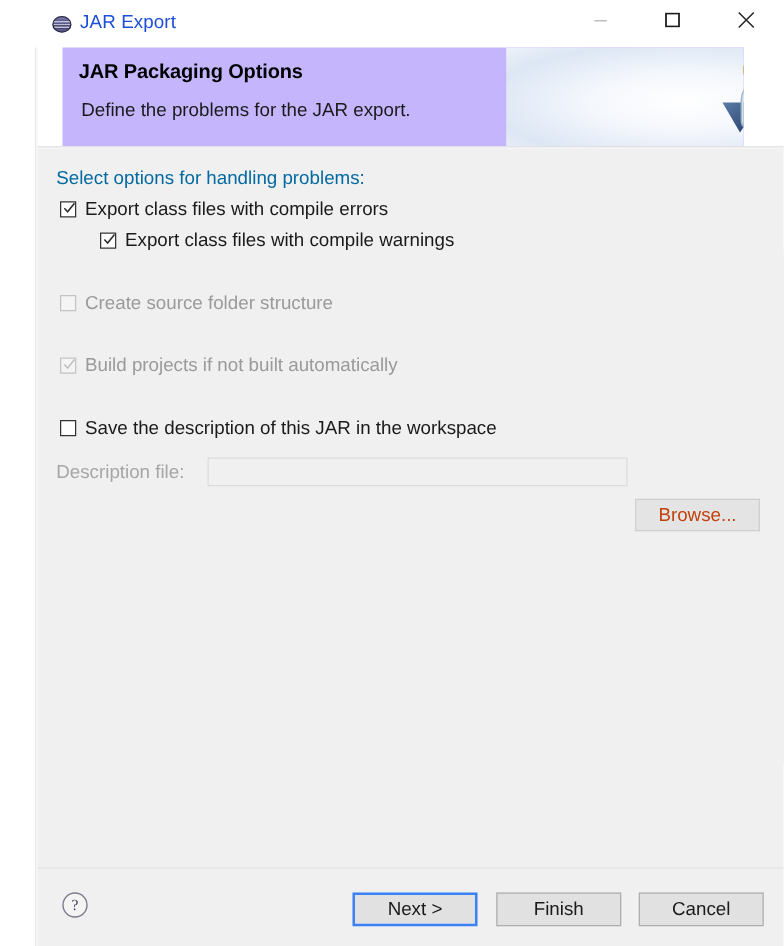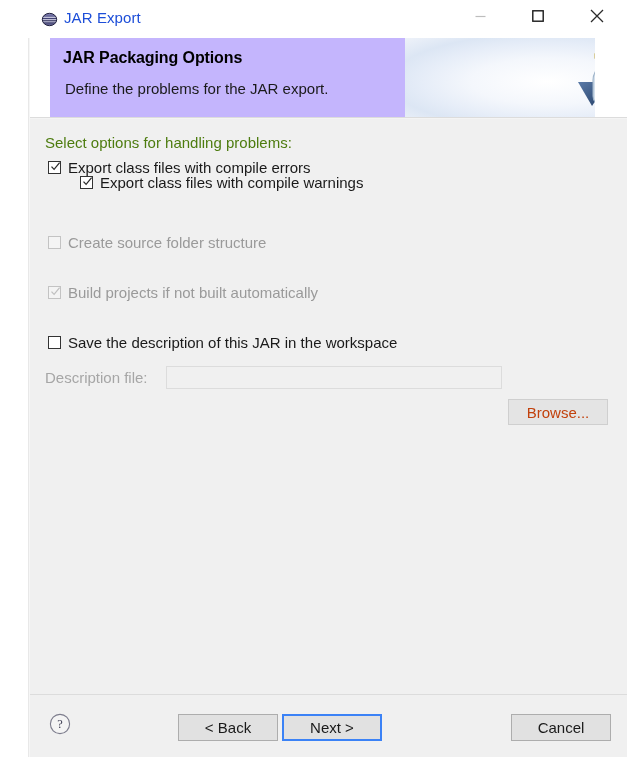--- a/index.html
+++ b/index.html
@@ -126,21 +126,21 @@
     position: absolute;
     left: 30px; top: 119px;
     width: 597px;
     height: 575px;
     background: #f0f0f0;
   }
 
   .section-label {
     position: absolute;
     font-size: 15px;
-    color: #4d7c0f;
+    color: #0369a1;
     white-space: nowrap;
     text-align: right;
   }
 
   .cbrow {
     position: absolute;
     display: flex;
     align-items: center;
     white-space: nowrap;
   }
@@ -340,21 +340,21 @@
 
     <div class="cbrow" style="left:18px; top:40px;">
       <span class="cbox">
         <svg class="tick" viewBox="0 0 11 11">
           <path d="M1.5 5.6 L4.1 8.4 L9.6 1.6" fill="none" stroke="#2b2b2b" stroke-width="1.25"></path>
         </svg>
       </span>
       <span class="cblabel">Export class files with compile errors</span>
     </div>
 
-    <div class="cbrow" style="left:18px; top:55px;padding-left:32px;">
+    <div class="cbrow" style="left:18px; top:65px;padding-left:32px;">
       <span class="cbox">
         <svg class="tick" viewBox="0 0 11 11">
           <path d="M1.5 5.6 L4.1 8.4 L9.6 1.6" fill="none" stroke="#2b2b2b" stroke-width="1.25"></path>
         </svg>
       </span>
       <span class="cblabel">Export class files with compile warnings</span>
     </div>
 
     <div class="cbrow disabled" style="left:18px; top:115px;">
       <span class="cbox disabled"></span>
@@ -383,18 +383,18 @@
   <div id="button-bar-sep"></div>
   <div id="button-bar">
 
     <div id="help-icon">
       <svg width="22" height="22" viewBox="0 0 22 22">
         <circle cx="11" cy="11" r="9.6" fill="#f4f4f4" stroke="#7c7c8c" stroke-width="1.1"></circle>
         <text x="11" y="15.4" text-anchor="middle" font-family="Liberation Serif, serif" font-size="12.5" fill="#3b3b50">?</text>
       </svg>
     </div>
 
-    <div class="dlgbtn" id="btn-back">&lt; Back</div>
     <div class="dlgbtn" id="btn-next">Next &gt;</div>
+    <div class="dlgbtn" id="btn-finish">Finish</div>
     <div class="dlgbtn" id="btn-cancel">Cancel</div>
   </div>
 
 </div>
 
 </body></html>

